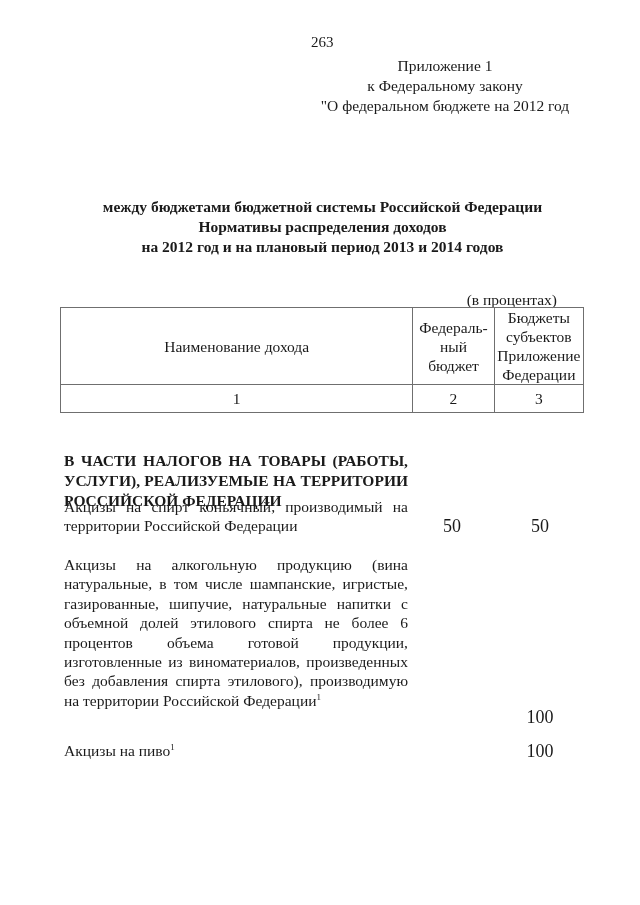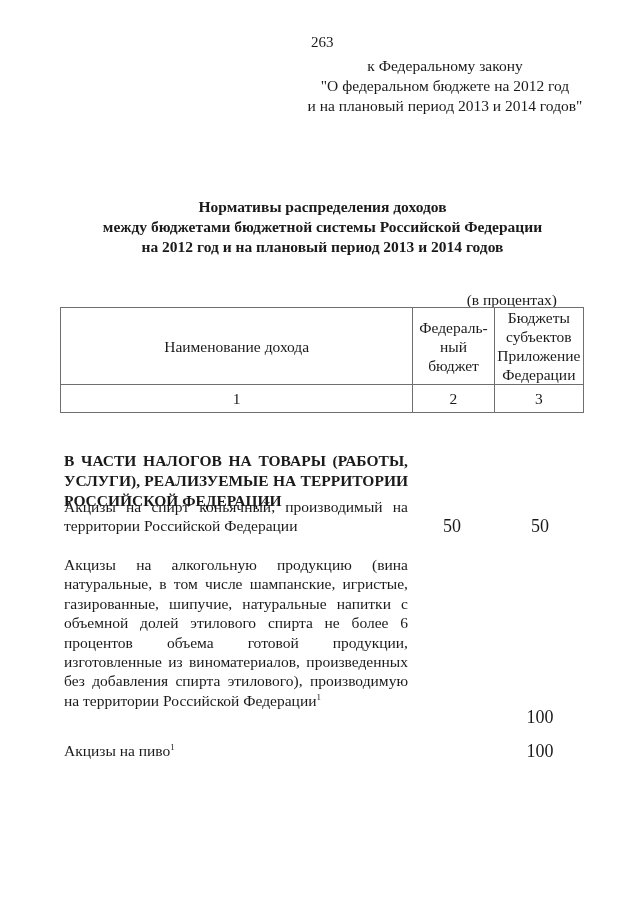--- a/index.html
+++ b/index.html
@@ -38,28 +38,28 @@
   .v-fed { left: 420px; width: 64px; text-align: center; }
   .v-reg { left: 500px; width: 80px; text-align: center; }
   sup { font-size: 9px; vertical-align: 6px; line-height: 0; }
 </style>
 </head>
 <body>
 
 <div class="abs page-number">263</div>
 
 <div class="abs appendix">
+  <div>Приложение 1</div>
   <div>к Федеральному закону</div>
   <div>"О федеральном бюджете на 2012 год</div>
-  <div>и на плановый период  2013 и 2014 годов"</div>
 </div>
 
 <div class="abs title">
+  <div>между бюджетами бюджетной системы Российской Федерации</div>
   <div>Нормативы распределения доходов</div>
-  <div>между бюджетами бюджетной системы Российской Федерации</div>
   <div>на 2012 год и на плановый период 2013 и 2014 годов</div>
 </div>
 
 <div class="abs units">(в процентах)</div>
 
 <table class="head-table">
   <tbody>
       <tr class="hdr">
     <td class="c1">Наименование дохода</td>
     <td class="c2">

